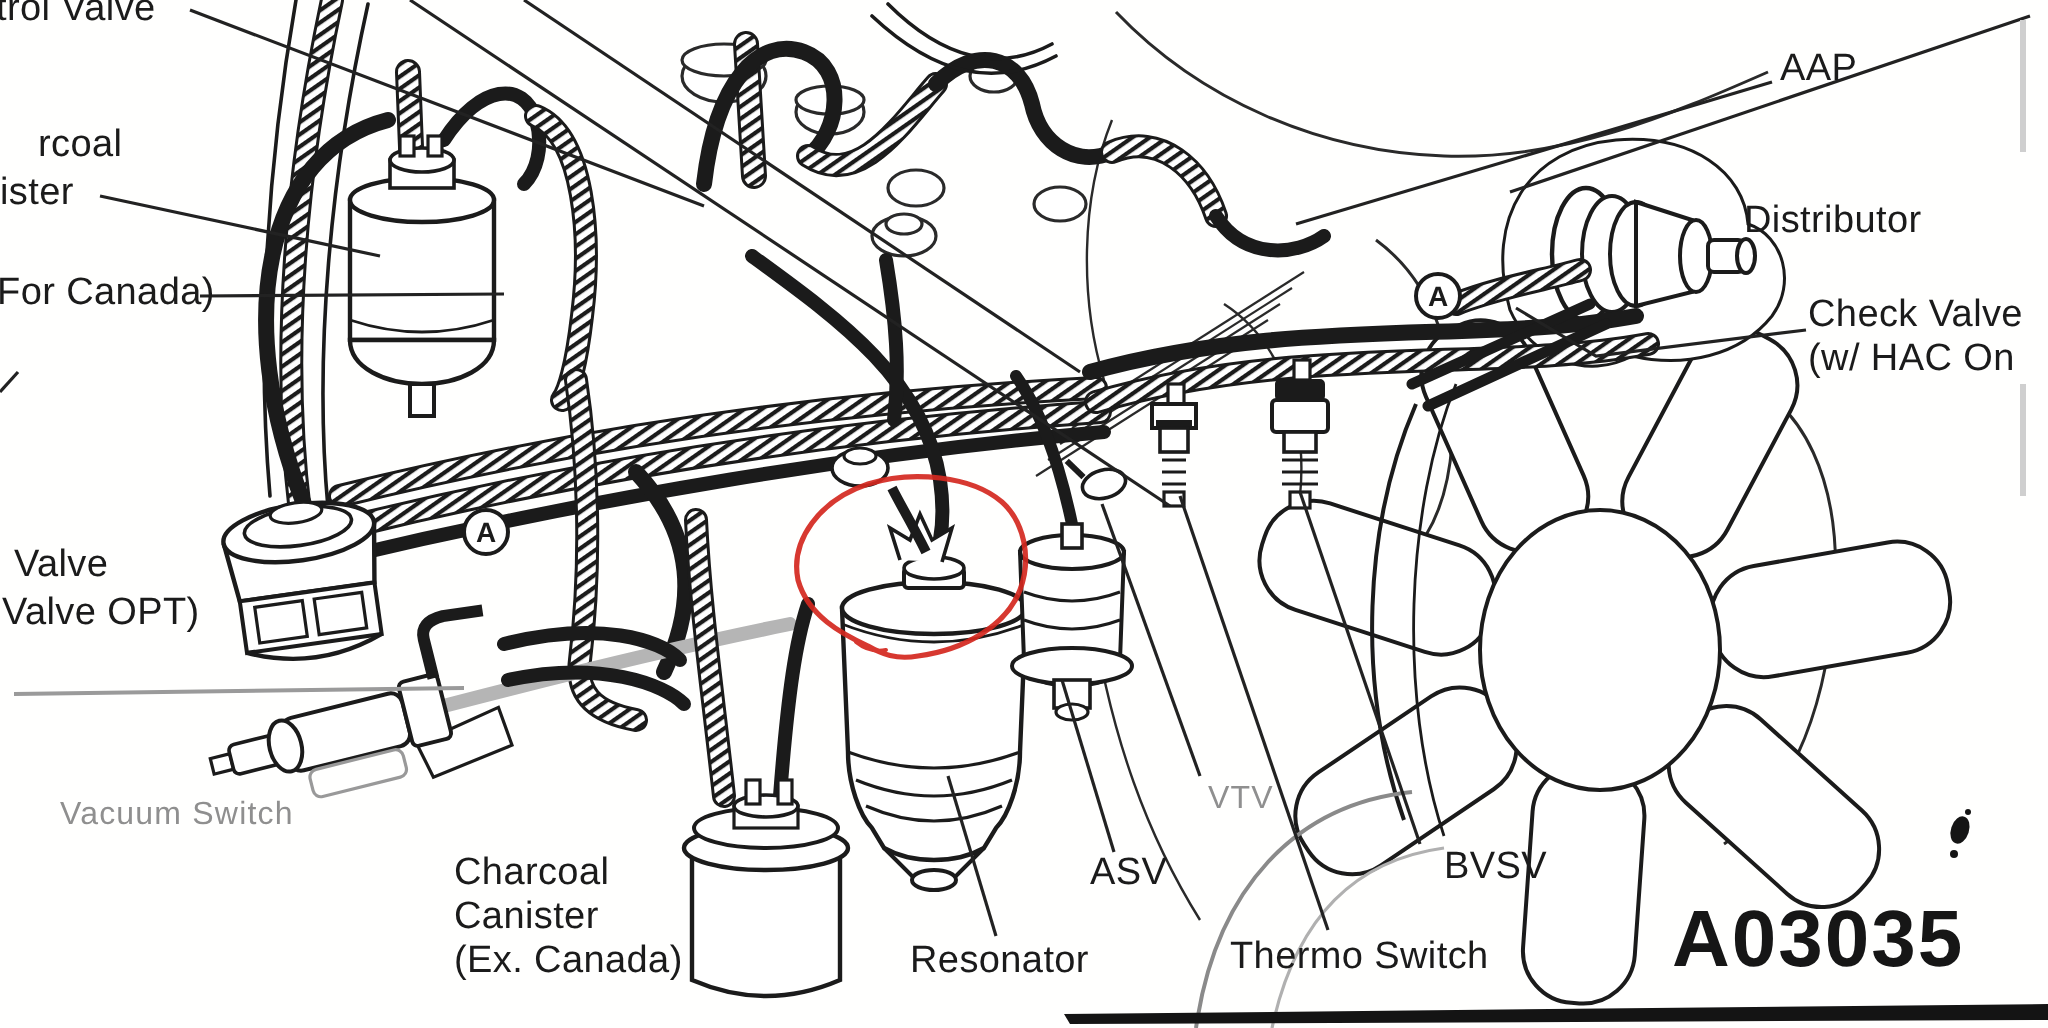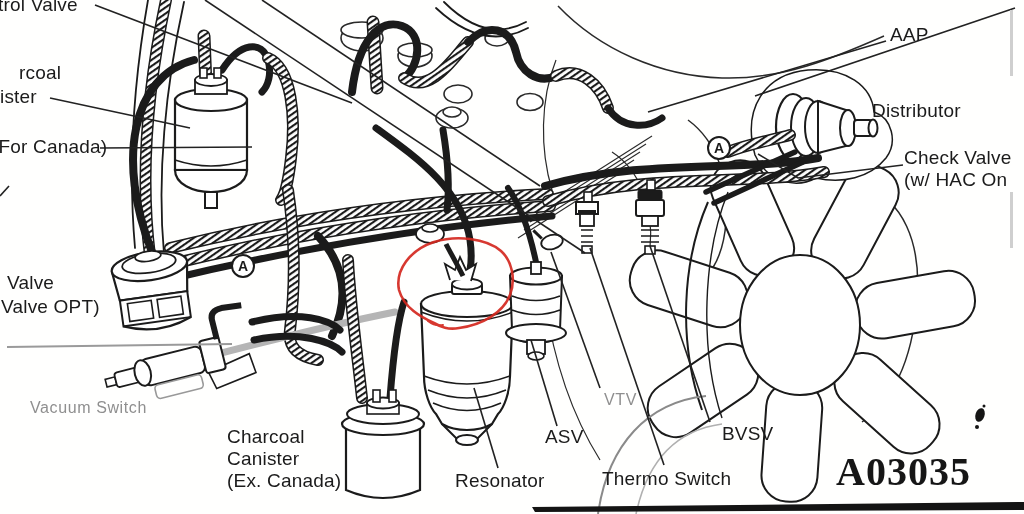--- a/index.html
+++ b/index.html
@@ -2,21 +2,21 @@
 <html><head>
 <meta charset="utf-8">
 <style>
   html,body{margin:0;padding:0;background:#ffffff;}
   .stage{position:relative;width:1024px;height:514px;background:#fffffe;overflow:hidden;
          font-family:"Liberation Sans",sans-serif;}
   .art{position:absolute;left:0;top:0;}
   .lbl{position:absolute;font-size:19px;line-height:22px;color:#1b1b1b;
        white-space:pre-line;letter-spacing:.2px;}
   .lbl.gray{color:#8f8f8f;font-size:16px;letter-spacing:.6px;}
-  .code{position:absolute;font-family:Liberation Serif, serif;font-weight:700;
+  .code{position:absolute;font-family:Liberation Sans, sans-serif;font-weight:700;
         font-size:40px;letter-spacing:1px;color:#161616;}
 </style>
 </head>
 <body>
 
 <div class="stage">
 
 <svg class="art" width="1024" height="514" viewBox="0 0 1024 514">
   <defs>
     <pattern id="hatch" width="5" height="5" patternUnits="userSpaceOnUse" patternTransform="rotate(55)">
@@ -304,21 +304,21 @@
   <div class="lbl" style="left:7px;top:272px">Valve</div>
   <div class="lbl" style="left:1px;top:296px">Valve OPT)</div>
   <div class="lbl gray" style="left:30px;top:397px">Vacuum Switch</div>
   <div class="lbl" style="left:227px;top:426px">Charcoal
 Canister
 (Ex. Canada)</div>
   <div class="lbl" style="left:455px;top:470px">Resonator</div>
   <div class="lbl" style="left:545px;top:426px">ASV</div>
   <div class="lbl gray" style="left:604px;top:389px">VTV</div>
   <div class="lbl" style="left:722px;top:423px">BVSV</div>
-  <div class="lbl" style="left:602px;top:468px">Thermo Switch</div>
+  <div class="lbl" style="left:615px;top:468px">Thermo Switch</div>
   <div class="lbl" style="left:890px;top:24px">AAP</div>
   <div class="lbl" style="left:872px;top:100px">Distributor</div>
   <div class="lbl" style="left:904px;top:147px">Check Valve
 (w/ HAC On</div>
   <div class="code" style="left:836px;top:448px">A03035</div>
 </div>
 
 </div>
 
 </body></html>

